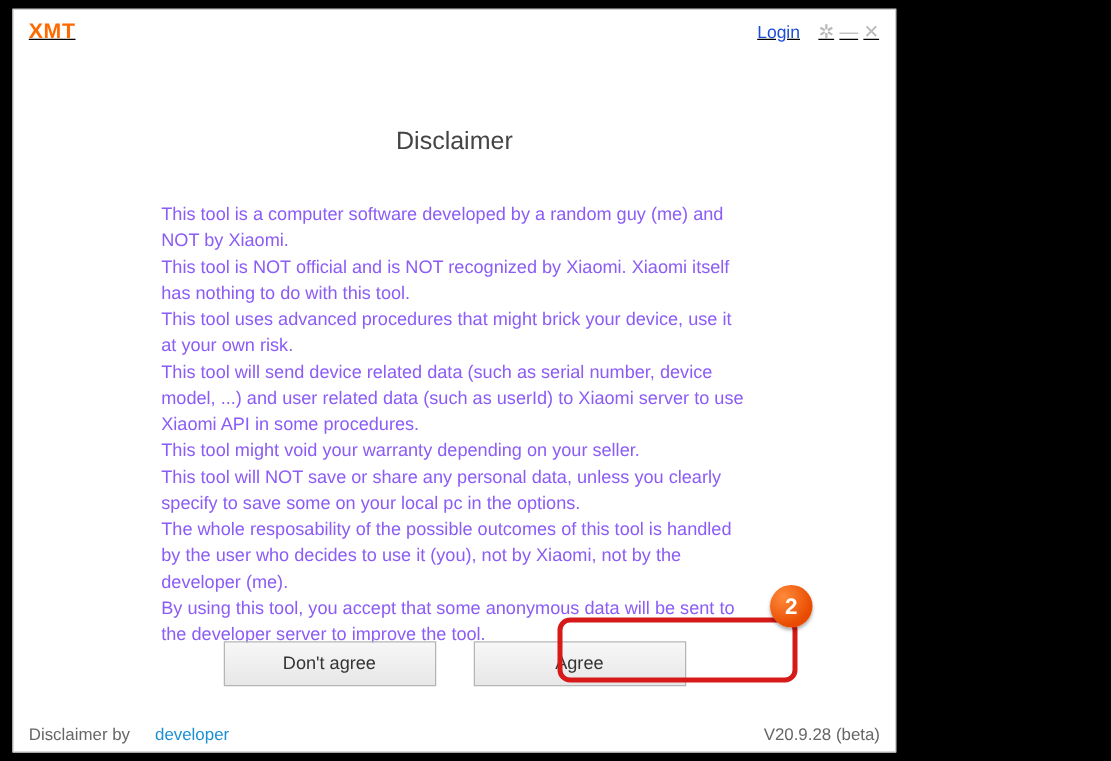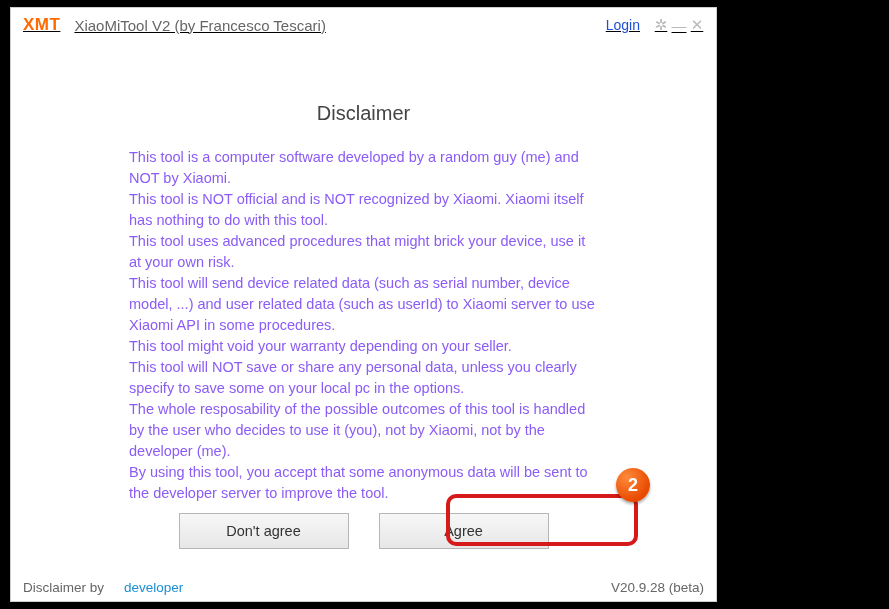--- a/index.html
+++ b/index.html
@@ -53,21 +53,21 @@
   }
   .content {
     position: absolute;
     left: 0; right: 0; top: 34px; bottom: 28px;
   }
   .disclaimer-title {
     text-align: center;
     font-size: 20px;
     color: #444;
     margin-top: 60px;
-    margin-bottom: 22px;
+    margin-bottom: 37px;
     font-weight: 400;
   }
   .disclaimer-body {
     padding: 0 118px;
     font-size: 14.5px;
     color: #8b5cf6;
     line-height: 1.45;
   }
   .button-row {
     position: absolute;
@@ -121,21 +121,20 @@
     pointer-events: none;
   }
 </style>
 </head>
 <body>
 
 <div class="window">
 
   <div class="titlebar">
     <span class="logo">XMT</span>
-    <span class="title-text">XiaoMiTool V2 (by Francesco Tescari)</span>
     <span class="spacer"></span>
     <span class="login-link">Login</span>
     <span class="win-ctrl">✲</span>
     <span class="win-ctrl">—</span>
     <span class="win-ctrl">✕</span>
   </div>
 
   <div class="content">
     <div class="disclaimer-title">Disclaimer</div>
     <div class="disclaimer-body" style="white-space: pre-line;">This tool is a computer software developed by a random guy (me) and NOT by Xiaomi.

